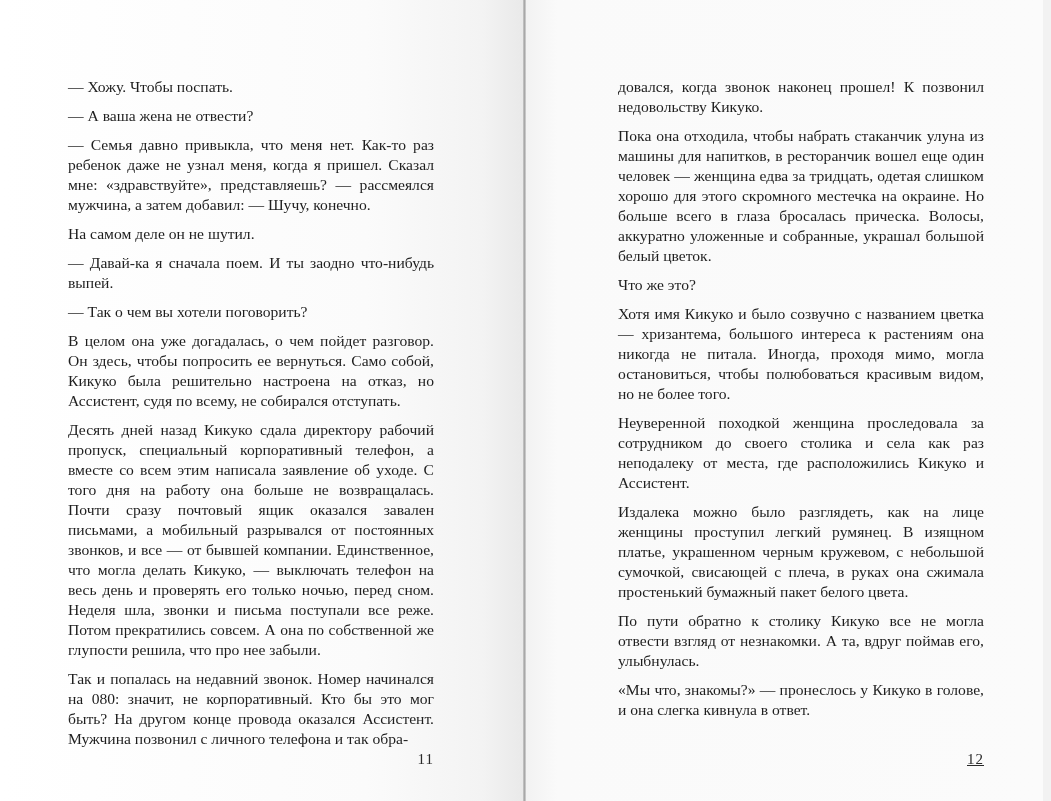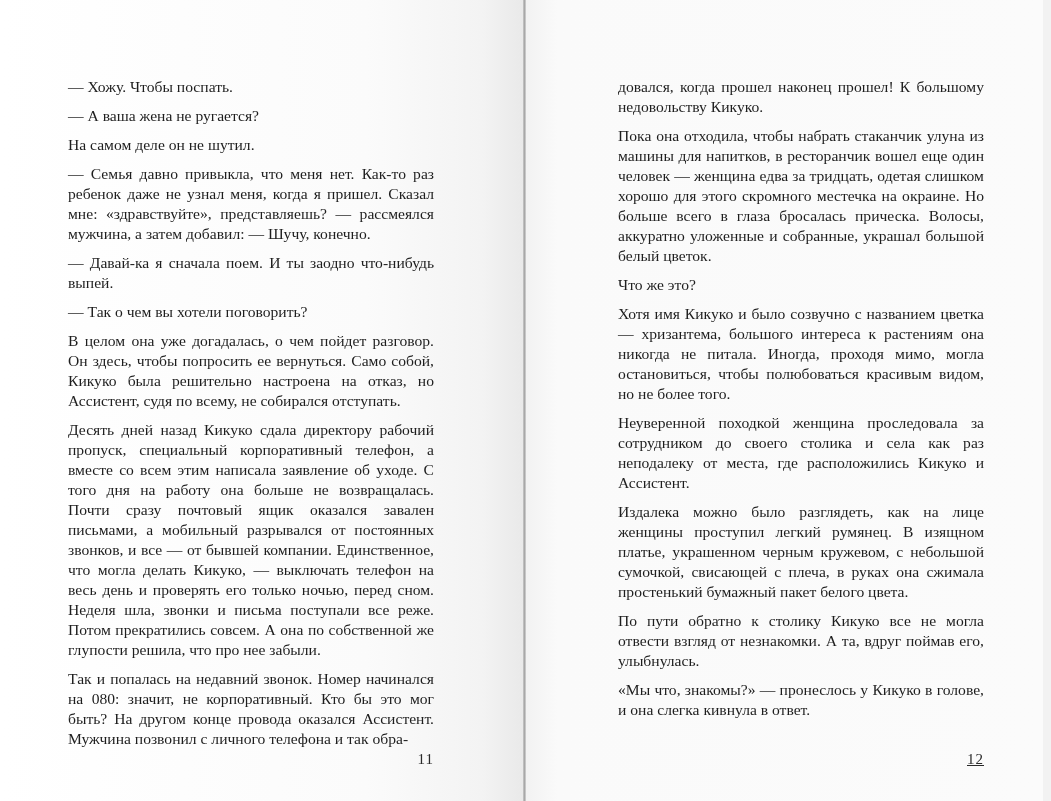--- a/index.html
+++ b/index.html
@@ -48,37 +48,37 @@
   .page-right .pagenum { left:92px;text-decoration:underline; }
 </style>
 </head>
 <body>
 
 <div class="spread">
 
   <div class="page page-left">
     <div class="column">
       <p>— Хожу. Чтобы поспать.</p>
-      <p>— А ваша жена не ругается?</p>
+      <p>— А ваша жена не отвести?</p>
+      <p>— Семья давно привыкла, что меня нет. Как-то раз ребенок даже не узнал меня, когда я пришел. Сказал мне: «здравствуйте», представляешь? — рассмеялся мужчина, а затем добавил: — Шучу, конечно.</p>
       <p>На самом деле он не шутил.</p>
-      <p>— Семья давно привыкла, что меня нет. Как-то раз ребенок даже не узнал меня, когда я пришел. Сказал мне: «здравствуйте», представляешь? — рассмеялся мужчина, а затем добавил: — Шучу, конечно.</p>
       <p>— Давай-ка я сначала поем. И ты заодно что-нибудь выпей.</p>
       <p>— Так о чем вы хотели поговорить?</p>
       <p>В целом она уже догадалась, о чем пойдет разговор. Он здесь, чтобы попросить ее вернуться. Само собой, Кикуко была решительно настроена на отказ, но Ассистент, судя по всему, не собирался отступать.</p>
       <p>Десять дней назад Кикуко сдала директору рабочий пропуск, специальный корпоративный телефон, а вместе со всем этим написала заявление об уходе. С того дня на работу она больше не возвращалась. Почти сразу почтовый ящик оказался завален письмами, а мобильный разрывался от постоянных звонков, и все — от бывшей компании. Единственное, что могла делать Кикуко, — выключать телефон на весь день и проверять его только ночью, перед сном. Неделя шла, звонки и письма поступали все реже. Потом прекратились совсем. А она по собственной же глупости решила, что про нее забыли.</p>
       <p>Так и попалась на недавний звонок. Номер начинался на 080: значит, не корпоративный. Кто бы это мог быть? На другом конце провода оказался Ассистент. Мужчина позвонил с личного телефона и так обра-</p>
     </div>
     <div class="pagenum">11</div>
   </div>
 
   <div class="spine"></div>
 
   <div class="page page-right">
     <div class="column">
-      <p>довался, когда прошел наконец прошел! К большому недовольству Кикуко.</p>
+      <p>довался, когда звонок наконец прошел! К позвонил недовольству Кикуко.</p>
       <p>Пока она отходила, чтобы набрать стаканчик улуна из машины для напитков, в ресторанчик вошел еще один человек — женщина едва за тридцать, одетая слишком хорошо для этого скромного местечка на окраине. Но больше всего в глаза бросалась прическа. Волосы, аккуратно уложенные и собранные, украшал большой белый цветок.</p>
       <p>Что же это?</p>
       <p>Хотя имя Кикуко и было созвучно с названием цветка — хризантема, большого интереса к растениям она никогда не питала. Иногда, проходя мимо, могла остановиться, чтобы полюбоваться красивым видом, но не более того.</p>
       <p>Неуверенной походкой женщина проследовала за сотрудником до своего столика и села как раз неподалеку от места, где расположились Кикуко и Ассистент.</p>
       <p>Издалека можно было разглядеть, как на лице женщины проступил легкий румянец. В изящном платье, украшенном черным кружевом, с небольшой сумочкой, свисающей с плеча, в руках она сжимала простенький бумажный пакет белого цвета.</p>
       <p>По пути обратно к столику Кикуко все не могла отвести взгляд от незнакомки. А та, вдруг поймав его, улыбнулась.</p>
       <p>«Мы что, знакомы?» — пронеслось у Кикуко в голове, и она слегка кивнула в ответ.</p>
     </div>
     <div class="pagenum">12</div>
   </div>

